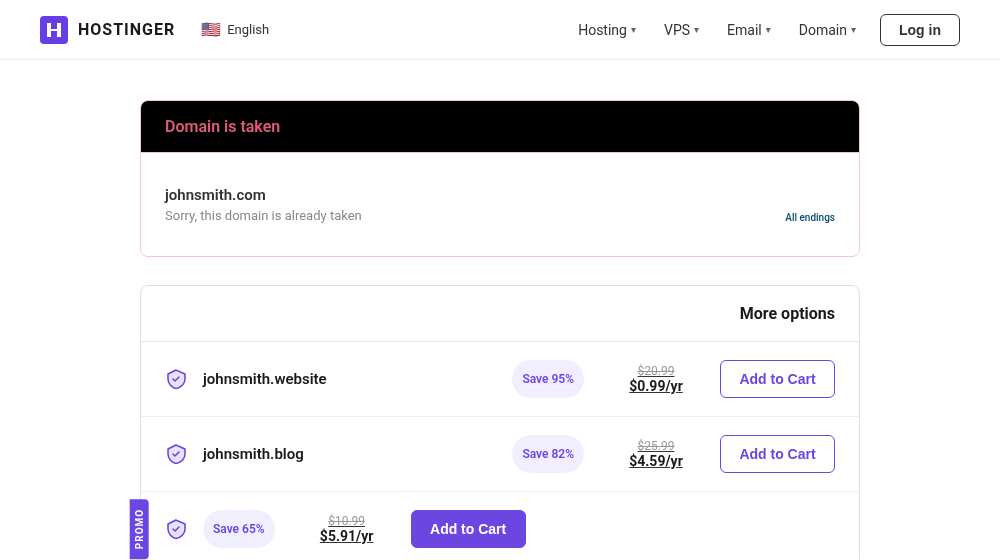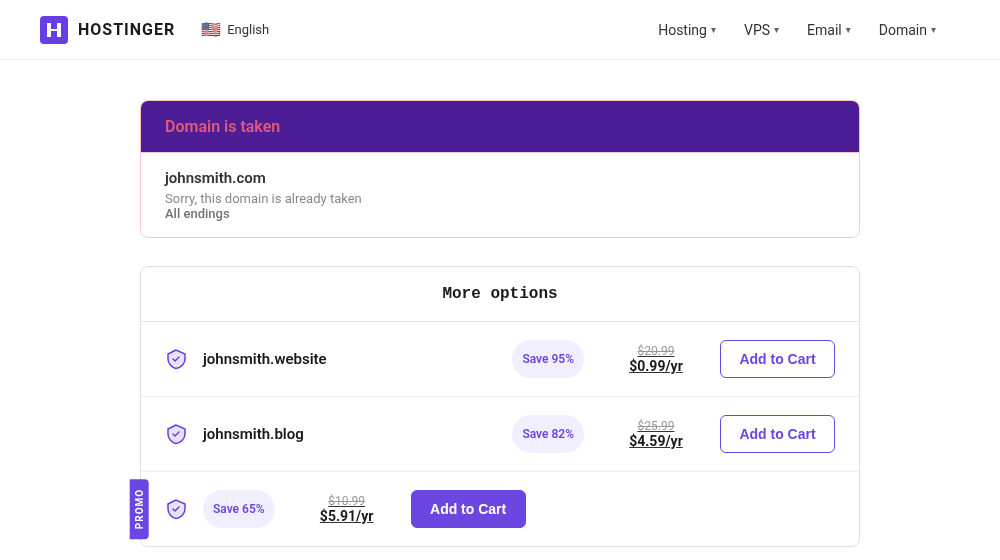--- a/index.html
+++ b/index.html
@@ -94,67 +94,65 @@
     }
 
     
     .domain-taken-card {
       border: 1px solid #f5c6cb;
       border-radius: 8px;
       overflow: hidden;
       margin-bottom: 28px;
     }
     .domain-taken-header {
-      background: #4c1d95;
+      background: #000000;
       padding: 16px 24px;
       border-bottom: 1px solid #f5c6cb;
     }
     .domain-taken-title {
       color: #e05a7a;
       font-size: 16px;
       font-weight: 600;
     }
     .domain-taken-body {
       background: #fff;
-      padding: 16px 24px;
-      display: flex;
-      align-items: flex-start;
+      padding: 33px 24px;
+      display: flex;
+      align-items: flex-end;
       justify-content: space-between;
-      flex-direction: column;
     }
     .domain-taken-info {}
     .domain-name {
       font-size: 15px;
       font-weight: 600;
       color: #333;
       margin-bottom: 4px;
     }
     .domain-sorry {
       font-size: 13px;
       color: #888;
     }
     .all-endings-link {
-      color: #737373;
-      font-size: 13px;
+      color: #0c4a6e;
+      font-size: 10px;
       cursor: pointer;
       font-weight: 500;
     }
 
     
     .more-options-card {
       border: 1px solid #e0e0e0;
       border-radius: 8px;
       overflow: visible;
       position: relative;
     }
     .more-options-header {
       padding: 18px 24px;
       border-bottom: 1px solid #e8e8e8;
-      text-align: center;
-      font-family: Liberation Mono, monospace;
+      text-align: right;
     }
     .more-options-title {
       font-size: 16px;
       font-weight: 700;
       color: #1a1a1a;
     }
 
     
     .domain-row {
       display: flex;
@@ -275,20 +273,21 @@
     <div class="nav-item">
       <span>Email</span>
       <span class="nav-chevron">▾</span>
     </div>
     <div class="nav-item">
       <span>Domain</span>
       <span class="nav-chevron">▾</span>
     </div>
   </nav>
 
+  <button class="login-btn">Log in</button>
 </header>
 
 <main class="main">
 
   <div class="domain-taken-card">
     <div class="domain-taken-header">
       <span class="domain-taken-title">Domain is taken</span>
     </div>
     <div class="domain-taken-body">
       <div class="domain-taken-info">

